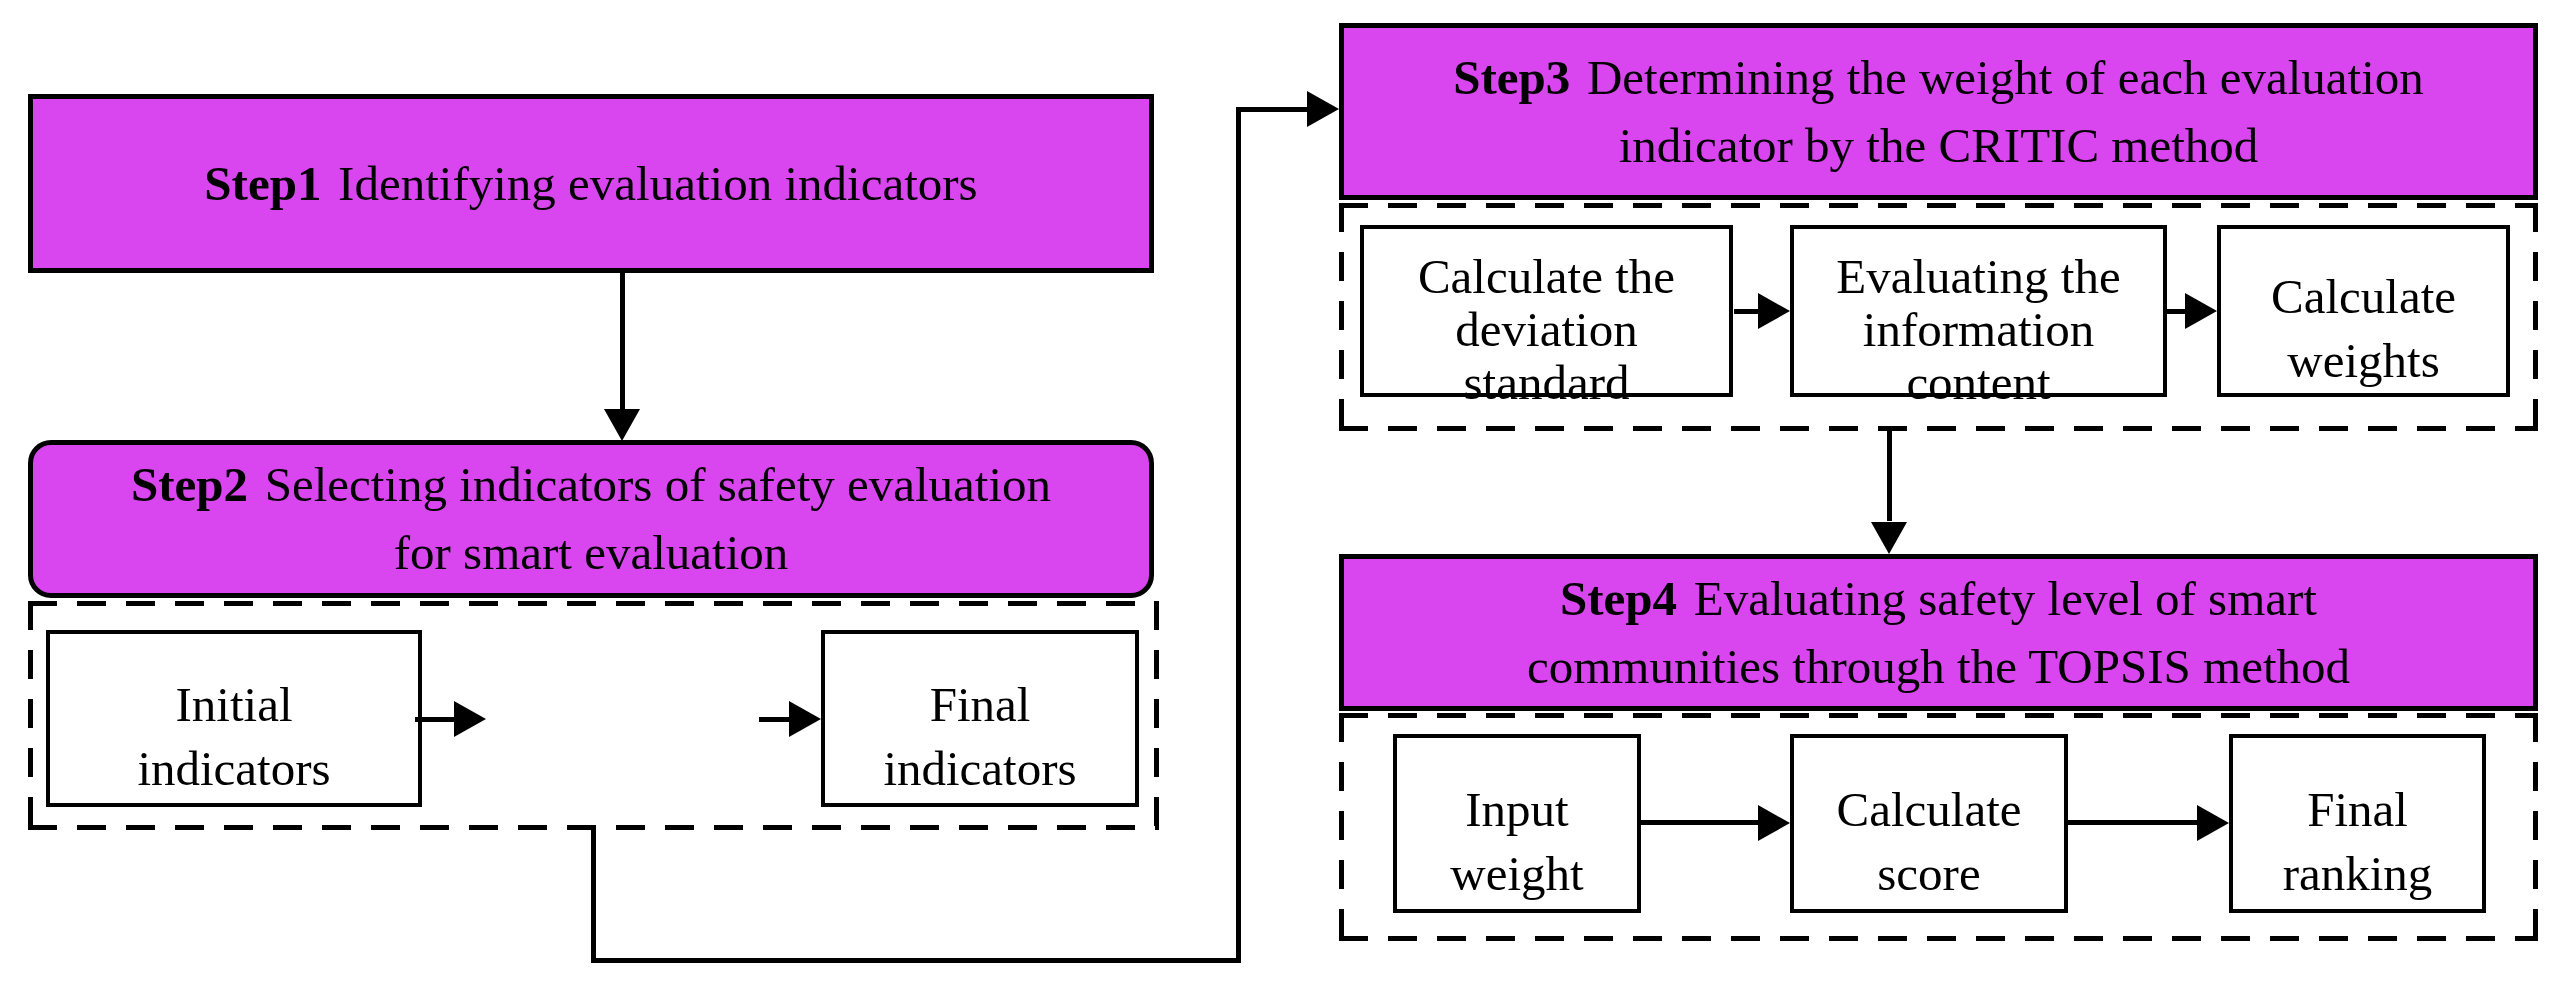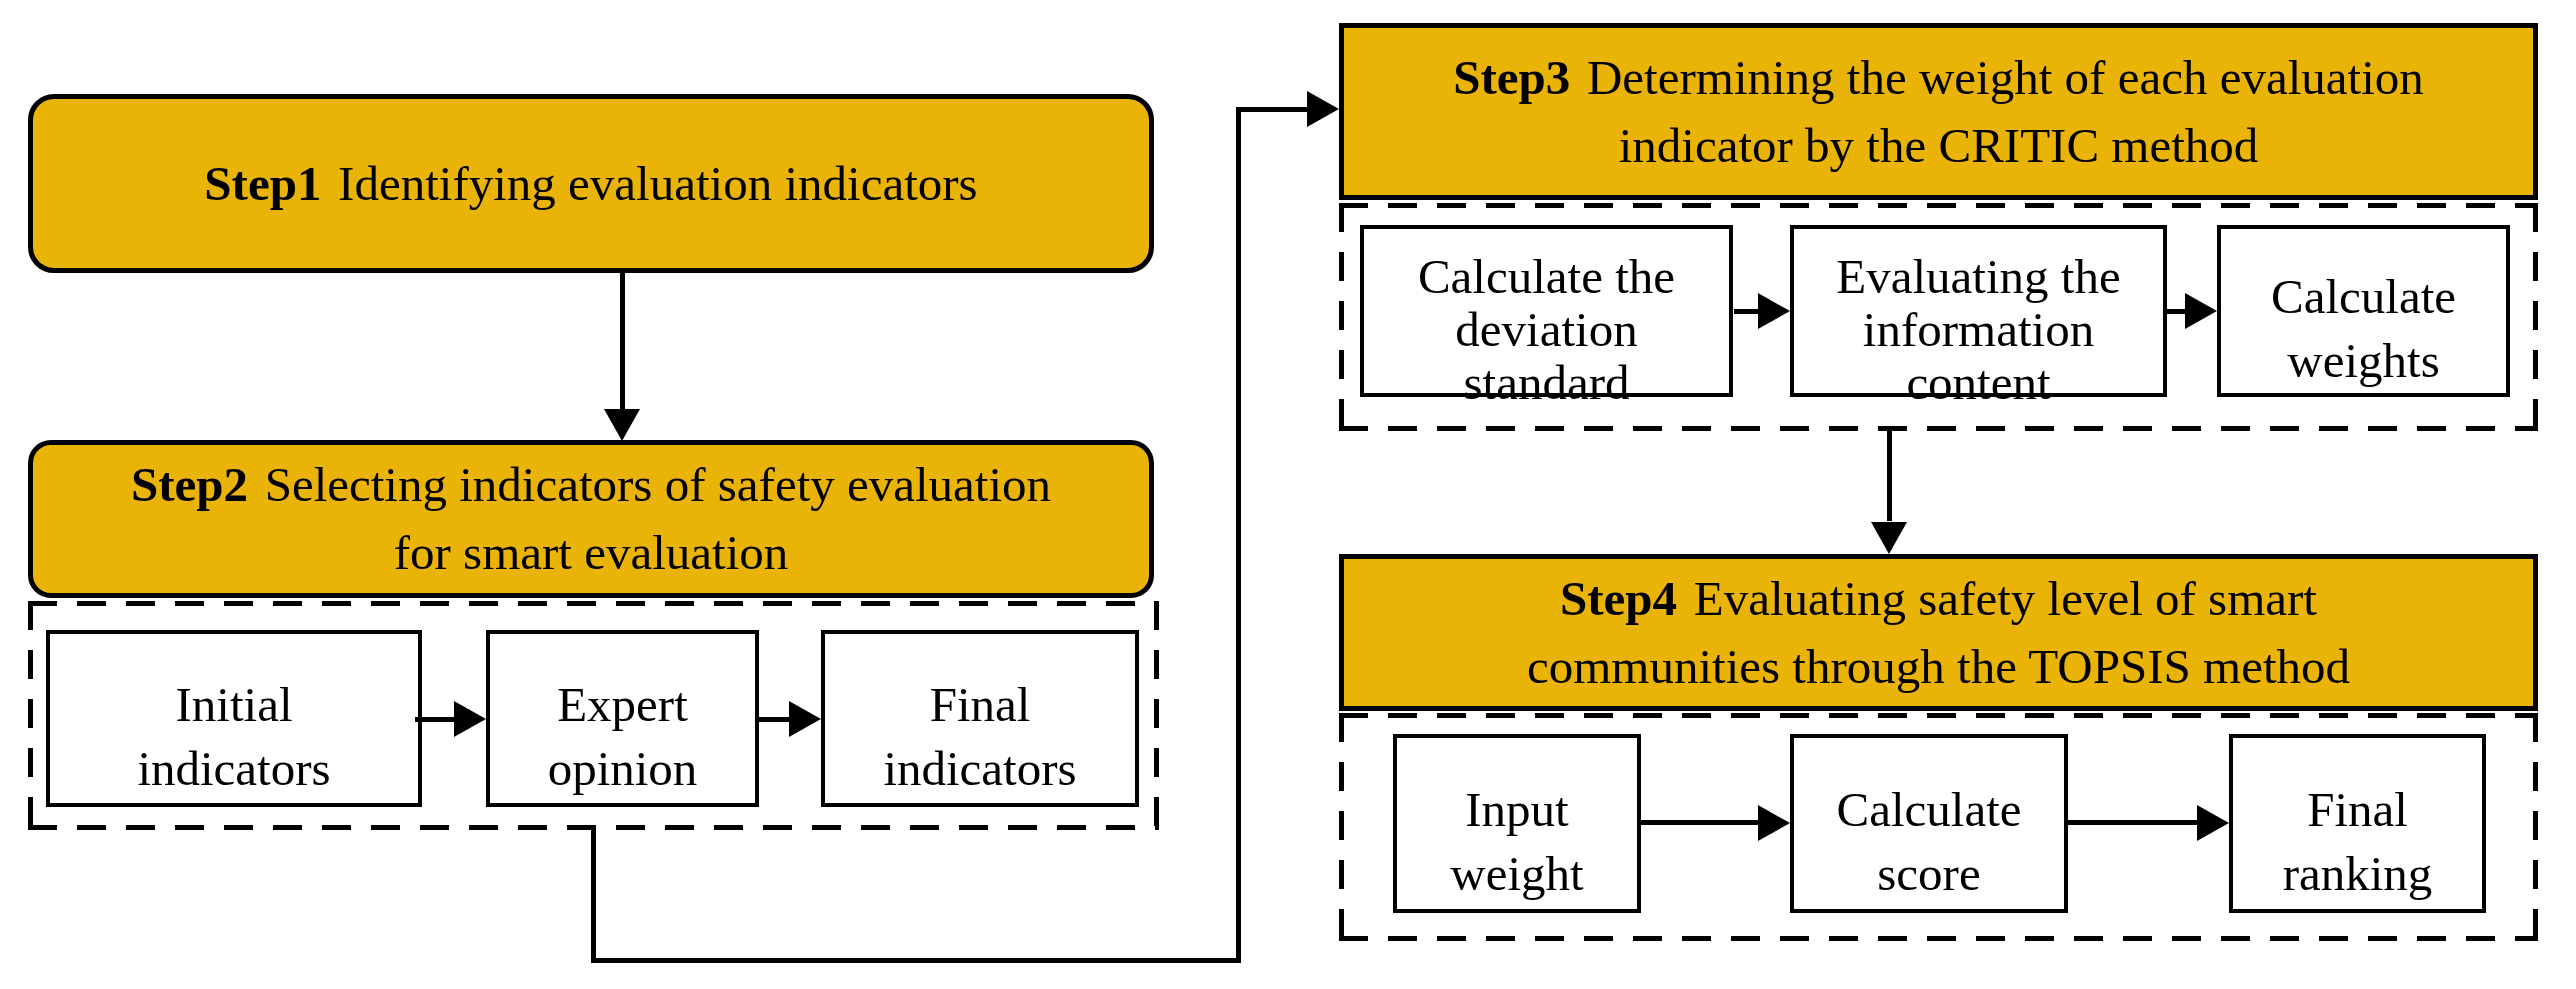--- a/index.html
+++ b/index.html
@@ -9,21 +9,21 @@
     width: 2576px;
     height: 989px;
     background: var(--bg, #fff);
     font-family: "Liberation Serif", "DejaVu Serif", serif;
     color: #000;
     overflow: hidden;
   }
   .hbox {
     position: absolute;
     border: 5.3px solid var(--stroke, #000);
-    background: #eab308;
+    background: #d946ef;
     display: flex;
     align-items: center;
     justify-content: center;
     text-align: center;
   }
   .htext { font-size: 49px; line-height: 68px; }
   .hline { white-space: nowrap; }
   .step-label { font-weight: bold; margin-right: 0.34em; }
   .sbox {
     position: absolute;
@@ -58,21 +58,21 @@
   .dash-v {
     position: absolute; width: 4.6px;
     background: repeating-linear-gradient(180deg, var(--stroke, #000) 0 29px, transparent 29px 49px);
   }
 </style>
 </head>
 <body>
 
 <div id="canvas">
 
-  <div class="hbox" style="left:28px; top:94px; width:1126px; height:179px;border-radius:26px;">
+  <div class="hbox" style="left:28px; top:94px; width:1126px; height:179px;">
     <div class="htext">
       <div class="hline"><span class="step-label">Step1</span><span>Identifying evaluation indicators</span></div>
     </div>
   </div>
 
   <div class="cline" style="left:620px; top:273px; width:5.3px; height:136px;"></div>
   <div class="ah-down" style="left:604px; top:409px;"></div>
 
   <div class="hbox" style="left:28px; top:440px; width:1126px; height:158px;border-radius:23px;">
     <div class="htext">
@@ -90,26 +90,20 @@
 
   <div class="sbox" style="left:46px; top:630px; width:376px; height:177px;">
     <div class="stext">
       <div>Initial</div>
       <div>indicators</div>
     </div>
   </div>
   <div class="cline" style="left:415px; top:717px; width:42px; height:5.3px;"></div>
   <div class="ah-right" style="left:454px; top:701px;"></div>
 
-  <div class="sbox" style="left:486px; top:630px; width:273px; height:177px;">
-    <div class="stext">
-      <div>Expert</div>
-      <div>opinion</div>
-    </div>
-  </div>
   <div class="cline" style="left:759px; top:717px; width:33px; height:5.3px;"></div>
   <div class="ah-right" style="left:789px; top:701px;"></div>
 
   <div class="sbox" style="left:821px; top:630px; width:318px; height:177px;">
     <div class="stext">
       <div>Final</div>
       <div>indicators</div>
     </div>
   </div>
 

